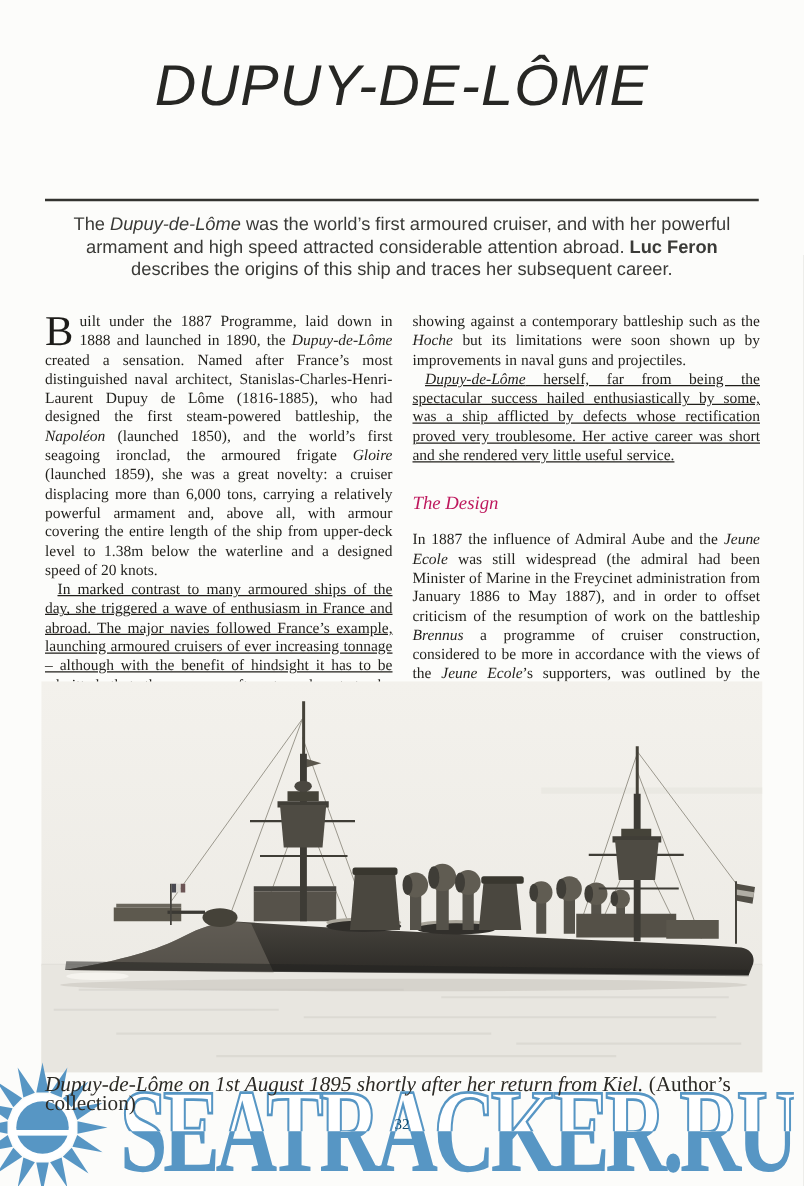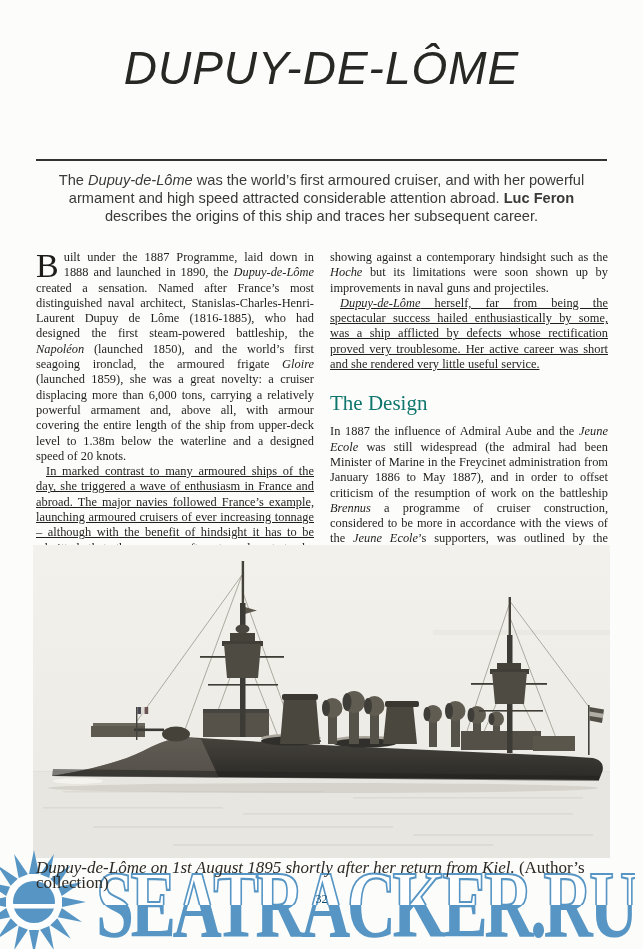--- a/index.html
+++ b/index.html
@@ -21,21 +21,21 @@
   .standfirst .it { font-style:italic; }
   .standfirst .bd { font-weight:bold; }
   
   .columns { position:absolute; top:250px; left:36px; width:572px; display:flex; gap:16px; }
   .col { width:278px; font-size:12.4px; line-height:15.3px; text-align:justify; color:#201f1b; }
   .col p { margin:0; }
   .col p.indent { text-indent:10px;text-decoration:underline; }
   .it { font-style:italic; }
   .bd { font-weight:bold; }
   .dropcap { float:left; font-size:34px; line-height:27px; padding:2px 5px 0 0; color:#1d1c19; }
-  .section-heading { font-size:21px; line-height:20px; margin:21px 0 11px 0; color:#0f766e; }
+  .section-heading { font-style:italic; font-size:15px; line-height:20px; margin:21px 0 11px 0; color:#be185d; }
   
   .photo { position:absolute; top:545px; left:33px; width:577px; height:313px; z-index:0; }
   .photo svg { display:block; }
   
   .caption { position:absolute; top:860px; left:36px; width:575px; z-index:3;
              font-size:17px; line-height:15px; color:#2c2a25; }
   
   .pageno { position:absolute; top:892px; left:0; right:0; text-align:center; z-index:3;
             font-size:12px; color:#0c4a6e; }
   
@@ -59,21 +59,21 @@
   <div class="rule"></div>
 
   <div class="standfirst"><span>The </span><span class="it">Dupuy-de-Lôme</span><span> was the world’s first armoured cruiser, and with her powerful armament and high speed attracted considerable attention abroad. </span><span class="bd">Luc Feron</span><span> describes the origins of this ship and traces her subsequent career.</span></div>
 
   <div class="columns">
     <div class="col">
       <p><span class="dropcap">B</span><span><span>uilt under the 1887 Programme, laid down in 1888 and launched in 1890, the </span><span class="it">Dupuy-de-Lôme</span><span> created a sensation. Named after France’s most distinguished naval architect, Stanislas-Charles-Henri-Laurent Dupuy de Lôme (1816-1885), who had designed the first steam-powered battleship, the </span><span class="it">Napoléon</span><span> (launched 1850), and the world’s first seagoing ironclad, the armoured frigate </span><span class="it">Gloire</span><span> (launched 1859), she was a great novelty: a cruiser displacing more than 6,000 tons, carrying a relatively powerful armament and, above all, with armour covering the entire length of the ship from upper-deck level to 1.38m below the waterline and a designed speed of 20 knots.</span></span></p>
       <p class="indent"><span>In marked contrast to many armoured ships of the day, she triggered a wave of enthusiasm in France and abroad. The major navies followed France’s example, launching armoured cruisers of ever increasing tonnage – although with the benefit of hindsight it has to be admitted that these more often turned out to be disappointments than successes. A ship of this type could in theory put up a good</span></p>
     </div>
     <div class="col">
-      <p><span>showing against a contemporary hindsight such as the </span><span class="it">Hoche</span><span> but its limitations were soon shown up by improvements in naval guns and projectiles.</span></p>
+      <p><span>showing against a contemporary battleship such as the </span><span class="it">Hoche</span><span> but its limitations were soon shown up by improvements in naval guns and projectiles.</span></p>
       <p class="indent"><span class="it">Dupuy-de-Lôme</span><span> herself, far from being the spectacular success hailed enthusiastically by some, was a ship afflicted by defects whose rectification proved very troublesome. Her active career was short and she rendered very little useful service.</span></p>
       <div class="section-heading">The Design</div>
       <p><span>In 1887 the influence of Admiral Aube and the </span><span class="it">Jeune Ecole</span><span> was still widespread (the admiral had been Minister of Marine in the Freycinet administration from January 1886 to May 1887), and in order to offset criticism of the resumption of work on the battleship </span><span class="it">Brennus</span><span> a programme of cruiser construction, considered to be more in accordance with the views of the </span><span class="it">Jeune Ecole</span><span>’s supporters, was outlined by the </span><span class="it">Conseil des Travaux</span><span> in its session of 20</span></p>
     </div>
   </div>
 
   <div class="photo">
     <svg width="577" height="313" viewBox="0 0 577 313">
       <defs>
         <linearGradient id="sky" x1="0" y1="0" x2="0" y2="1">

